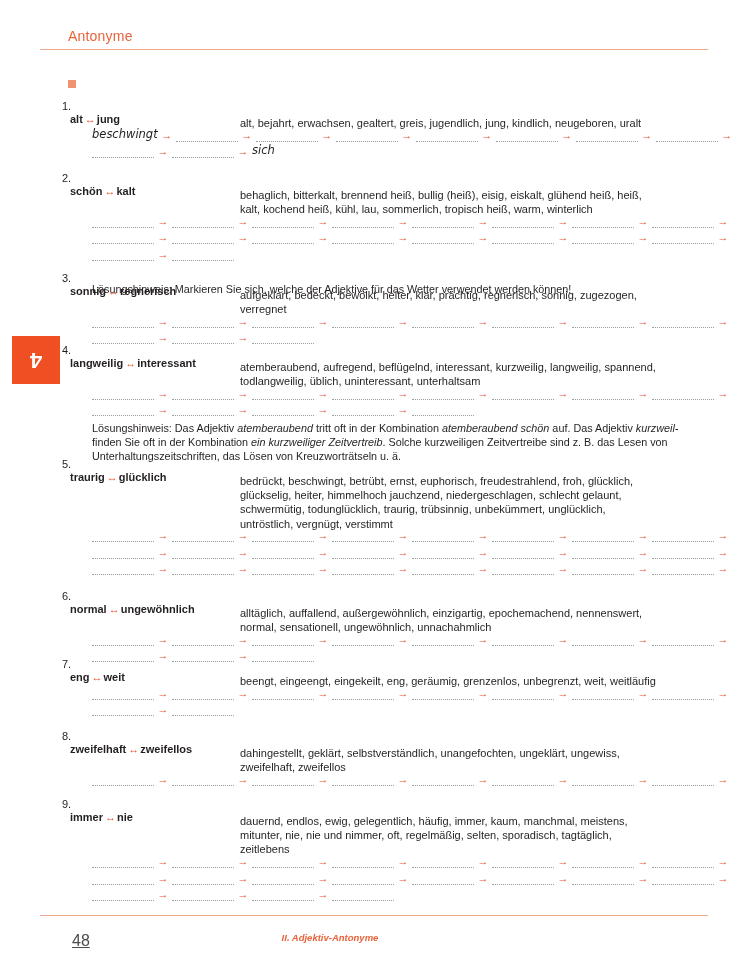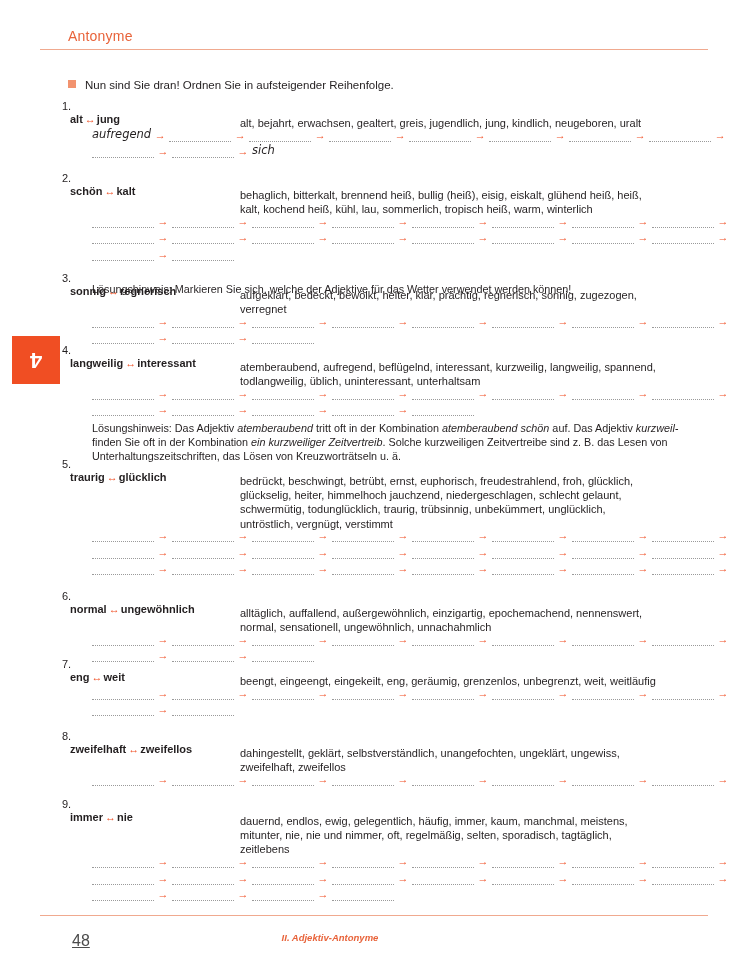--- a/index.html
+++ b/index.html
@@ -116,31 +116,31 @@
 <div class="page">
 
   <div class="header-title">Antonyme</div>
   <div class="header-rule"></div>
 
   <div class="side-tab">
     <span>4</span>
   </div>
 
   <div class="instruction">
-    <span class="sq"></span><span>Nun sind Sie dran! Ordnen Sie in aufsteigender Reihenfolge.</span>
+    <span class="sq"></span>
   </div>
 
   <div class="content" id="exercise-container">
       <div class="ex" style="top: 100px;">
         <div class="ex-num">1.</div>
         <div class="ex-pair"><span>alt</span><span class="arrow2">↔</span><span>jung</span></div>
         <div class="ex-words">alt, bejahrt, erwachsen, gealtert, greis, jugendlich, jung, kindlich, neugeboren, uralt</div>
         <div class="lines" style="top: 25.2031px; position: absolute;">
           <div class="line">
-            <div class="hand">aufregend</div>
+            <div class="hand">beschwingt</div>
             <div class="arr">→</div>
             <div class="seg"></div>
             <div class="arr">→</div>
             <div class="seg"></div>
             <div class="arr">→</div>
             <div class="seg"></div>
             <div class="arr">→</div>
             <div class="seg"></div>
             <div class="arr">→</div>
             <div class="seg"></div>

